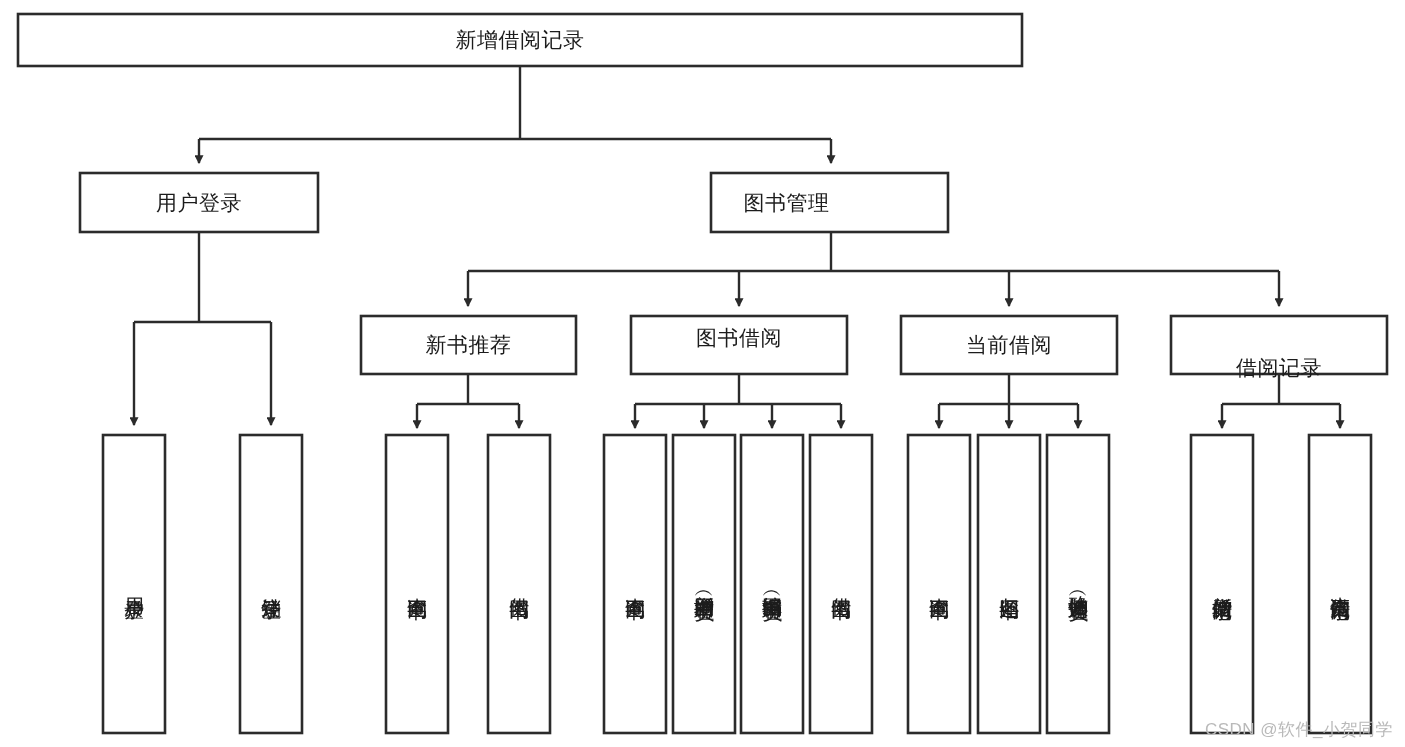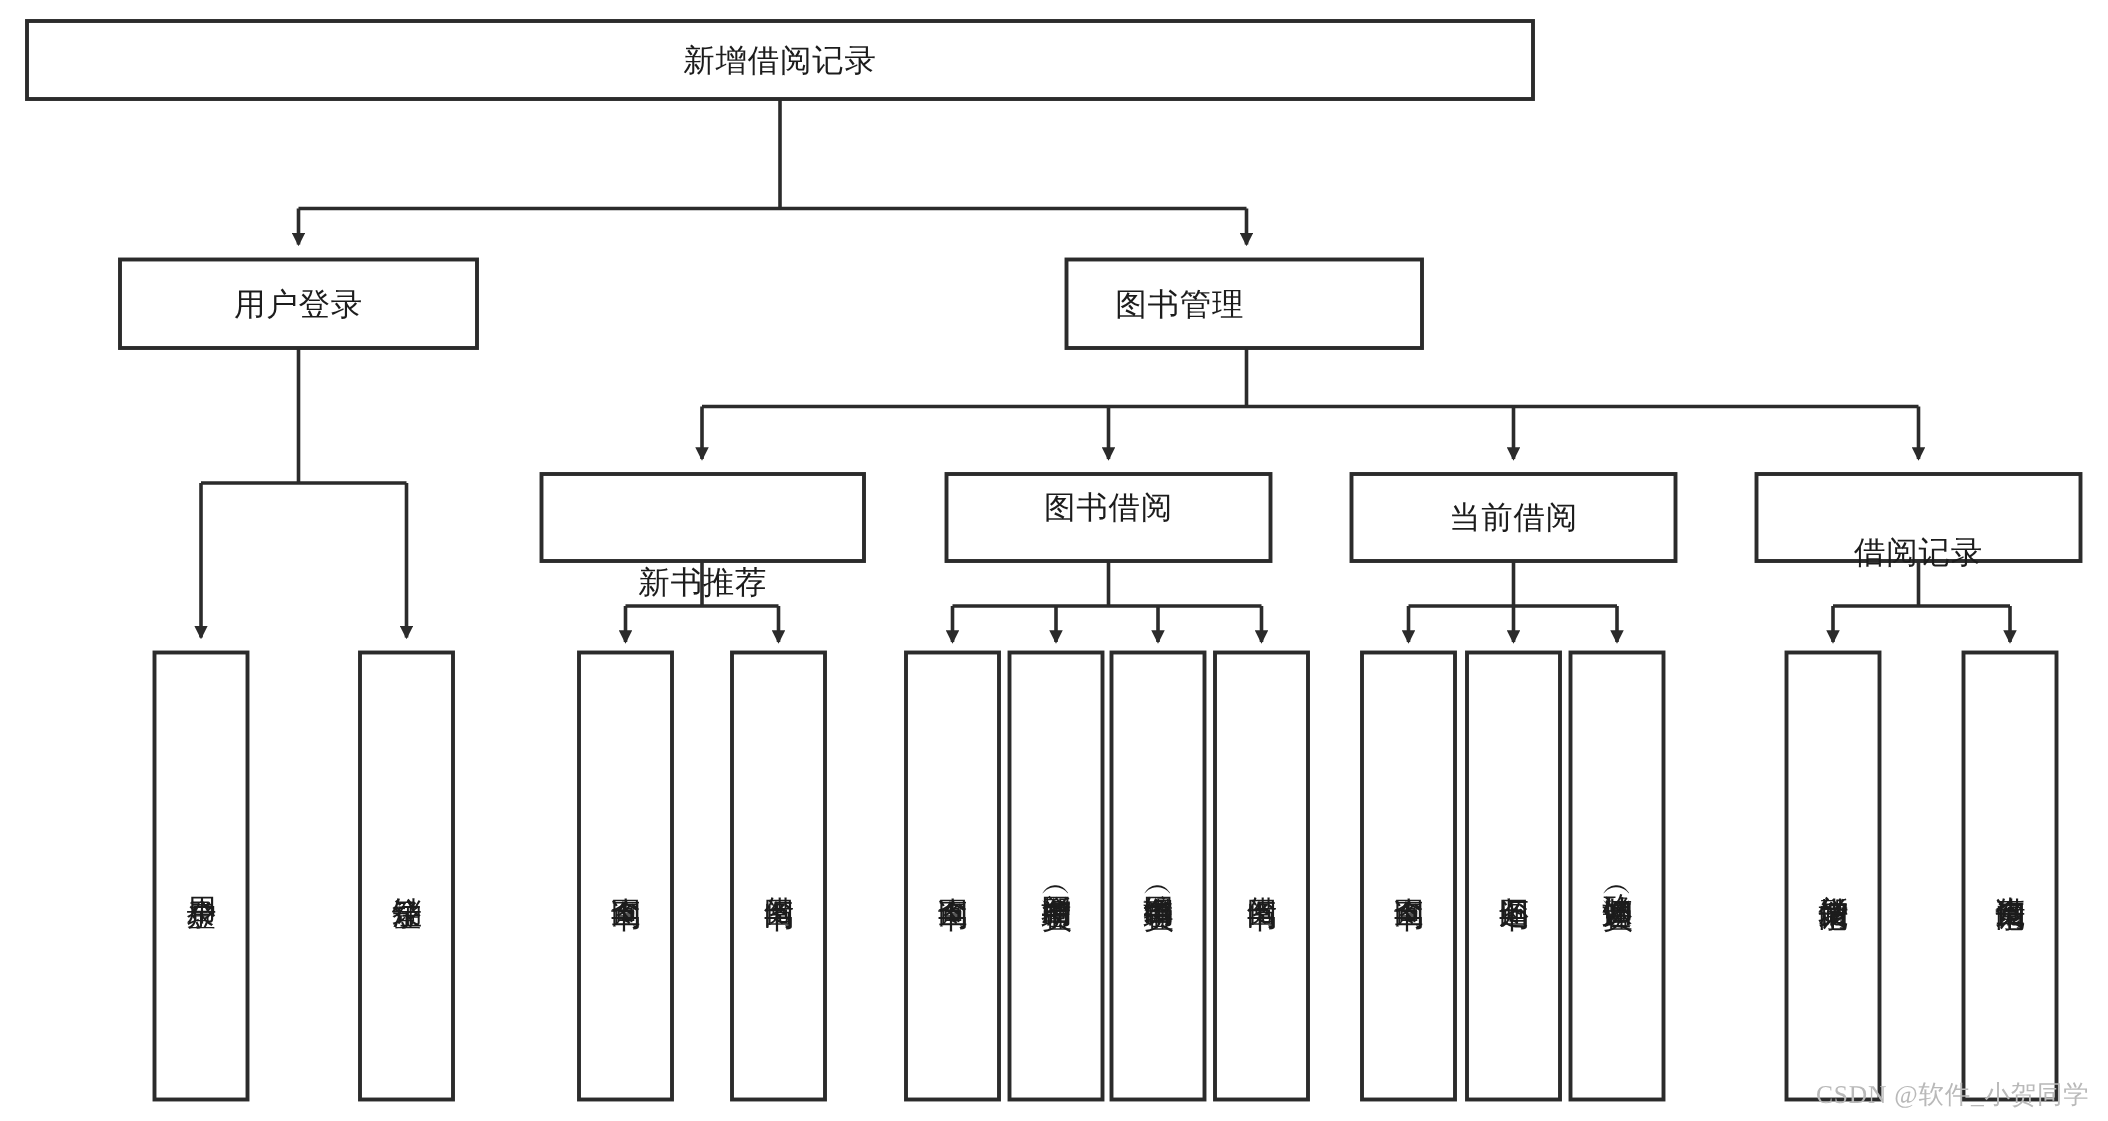--- a/index.html
+++ b/index.html
@@ -66,21 +66,21 @@
     font-family: "DejaVu Sans", "Liberation Sans", sans-serif;
     pointer-events: none;
   }
   .watermark {
     position: absolute;
     right: 12px;
     bottom: 6px;
     font-size: 17px;
     color: #b9b9b9;
     letter-spacing: 0.5px;
-    font-family: Liberation Serif, serif;
+    font-family: Liberation Sans, sans-serif;
     white-space: nowrap;
     margin-left: 32px;
   }
 </style>
 </head>
 <body>
 
 <div id="diagram-root">
 
   <svg class="canvas" viewBox="0 0 1405 747">
@@ -171,21 +171,21 @@
 
     <rect class="box-rect" x="1191" y="435" width="62" height="298"></rect>
     <rect class="box-rect" x="1309" y="435" width="62" height="298"></rect>
   </svg>
 
   <div class="node-label-h" style="left:18px; top:14px; width:1004px; height:52px;">新增借阅记录</div>
 
   <div class="node-label-h" style="left:80px; top:173px; width:238px; height:59px;">用户登录</div>
   <div class="node-label-h" style="left:668px; top:173px; width:237px; height:59px;font-family:Liberation Mono, monospace;">图书管理</div>
 
-  <div class="node-label-h" style="left:361px; top:316px; width:215px; height:58px;margin-top:43px;">新书推荐</div>
+  <div class="node-label-h" style="left:361px; top:316px; width:215px; height:58px;">新书推荐</div>
   <div class="node-label-h" style="left:631px; top:316px; width:216px; height:44px;">图书借阅</div>
   <div class="node-label-h" style="left:901px; top:316px; width:216px; height:58px;">当前借阅</div>
   <div class="node-label-h" style="left:1171px; top:316px; width:216px; height:58px;margin-top:23px;">借阅记录</div>
 
   <div class="node-label-v" style="left:103px; top:435px; width:62px; height:298px;">用户登录</div>
   <div class="node-label-v" style="left:240px; top:435px; width:62px; height:298px;">注销登录</div>
 
   <div class="node-label-v" style="left:386px; top:435px; width:62px; height:298px;">查询图书</div>
   <div class="node-label-v" style="left:488px; top:435px; width:62px; height:298px;">借阅图书</div>
 

